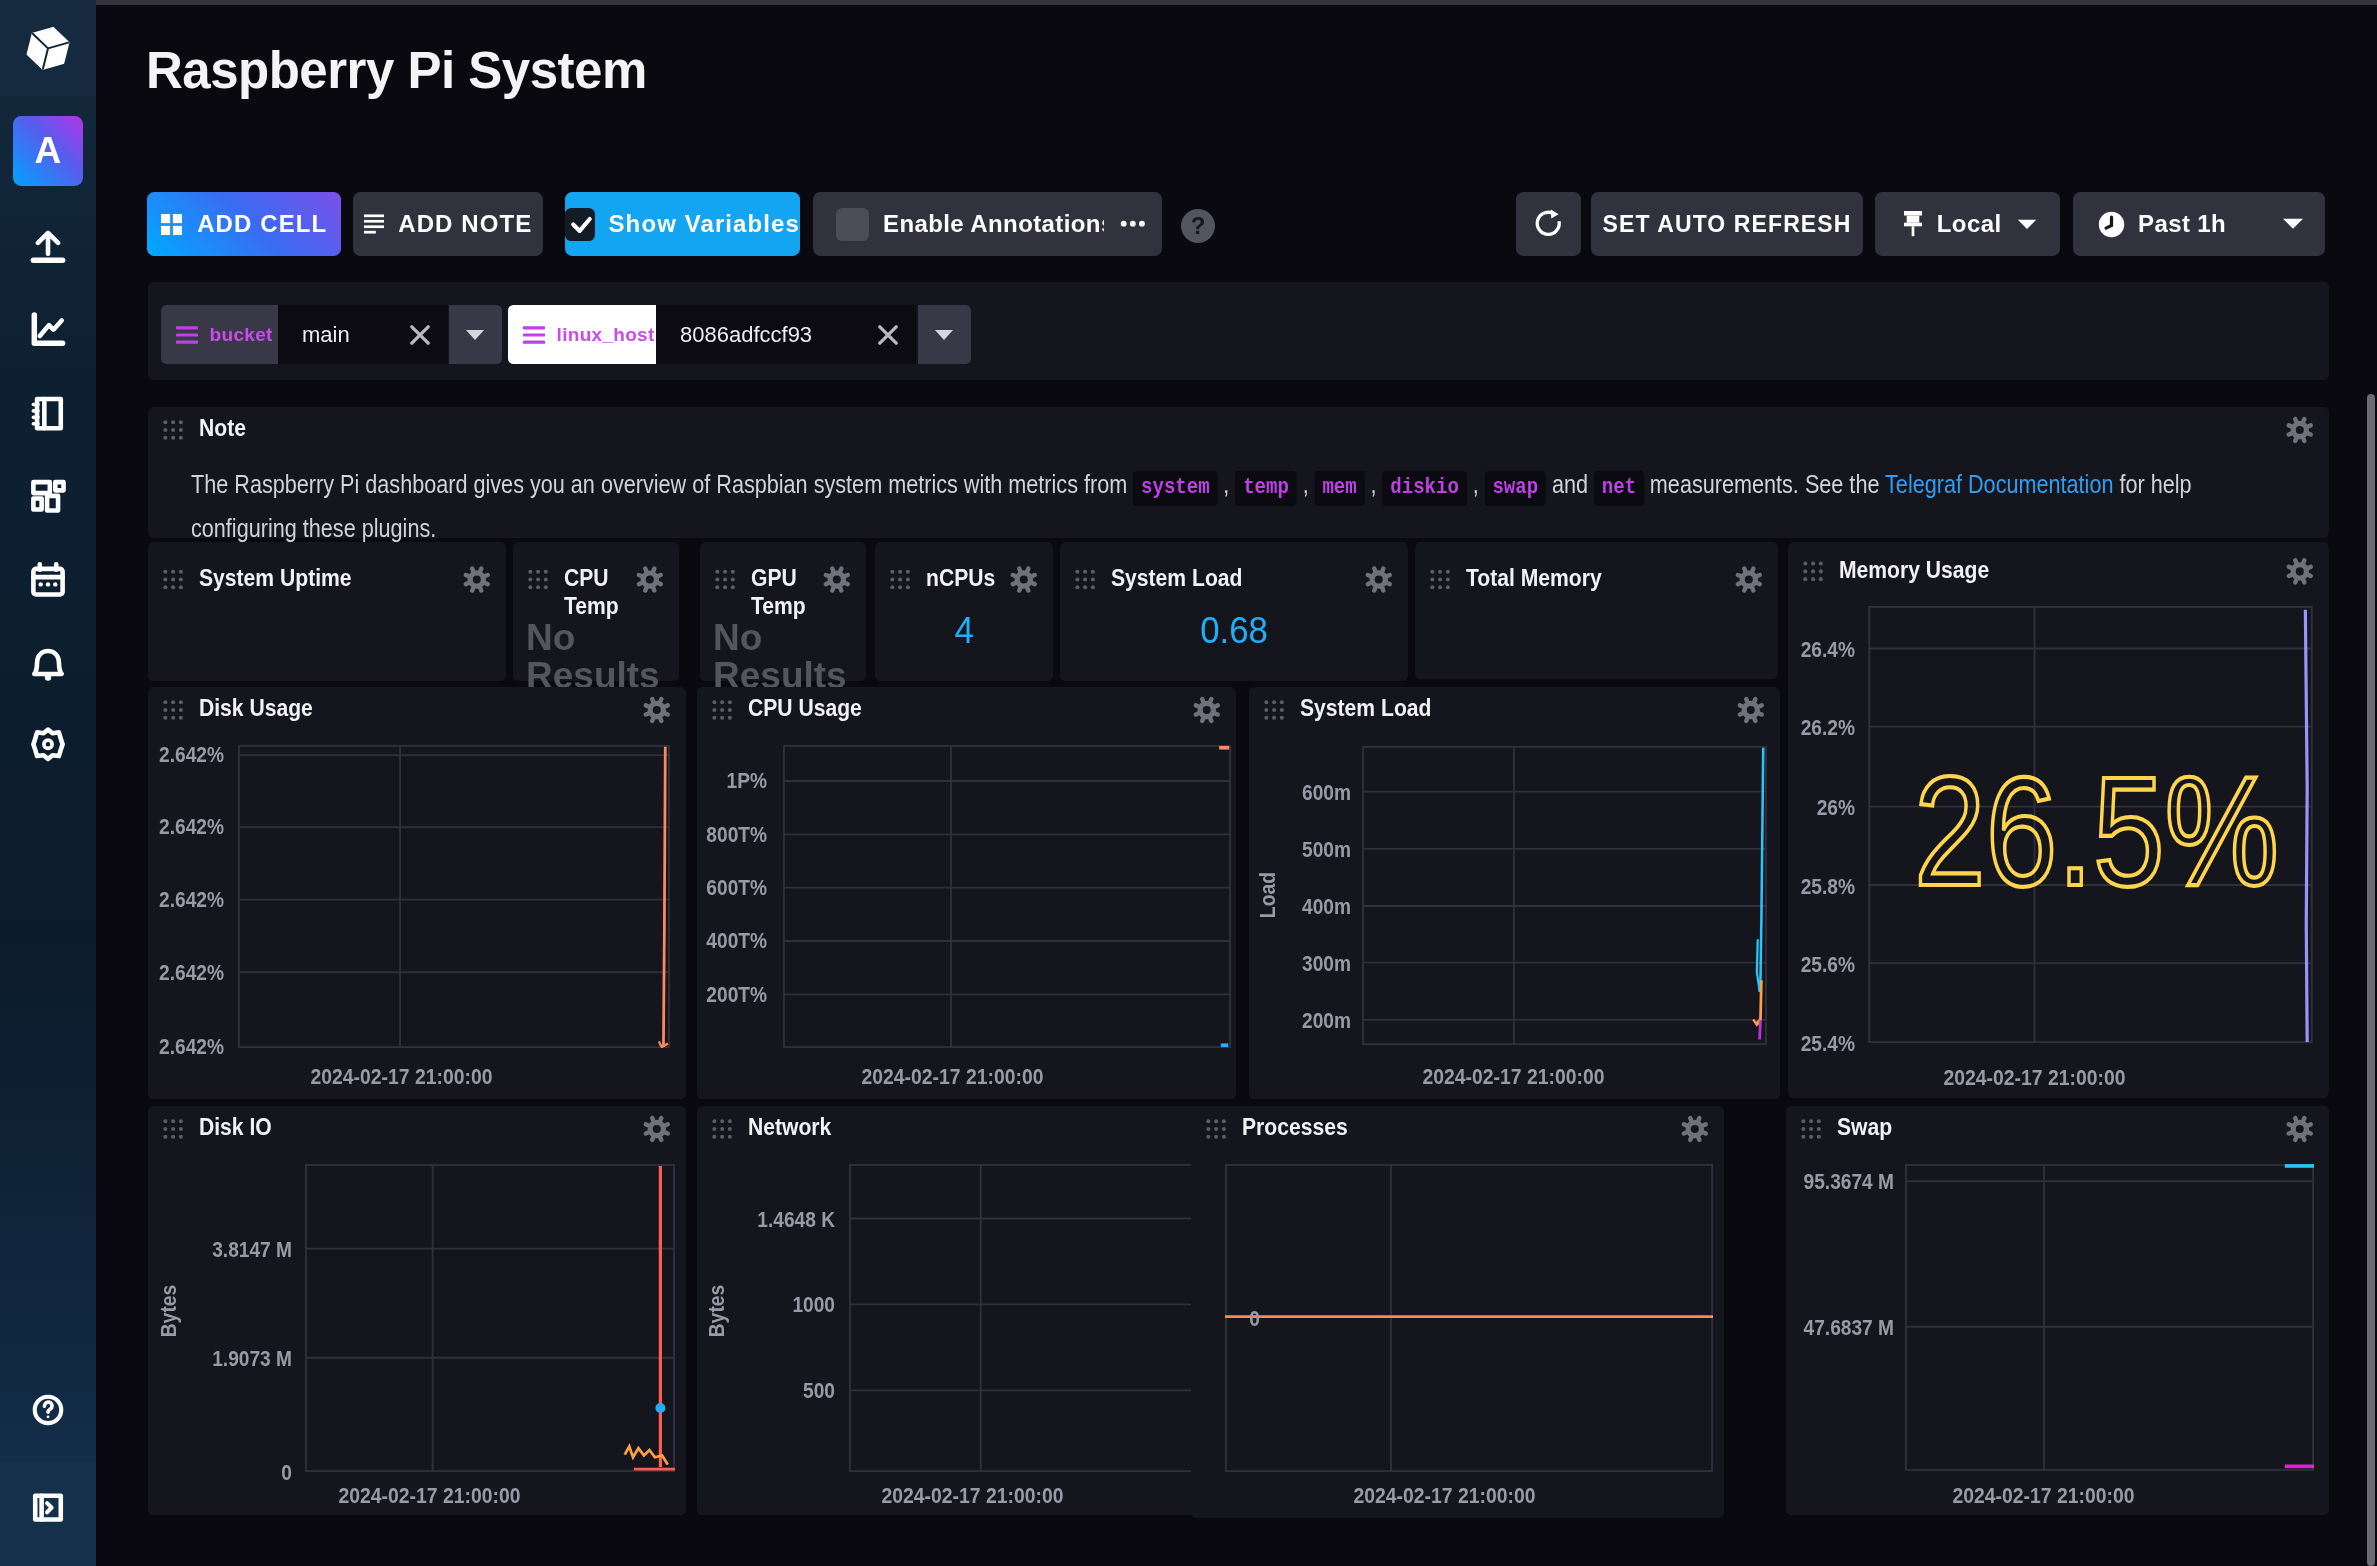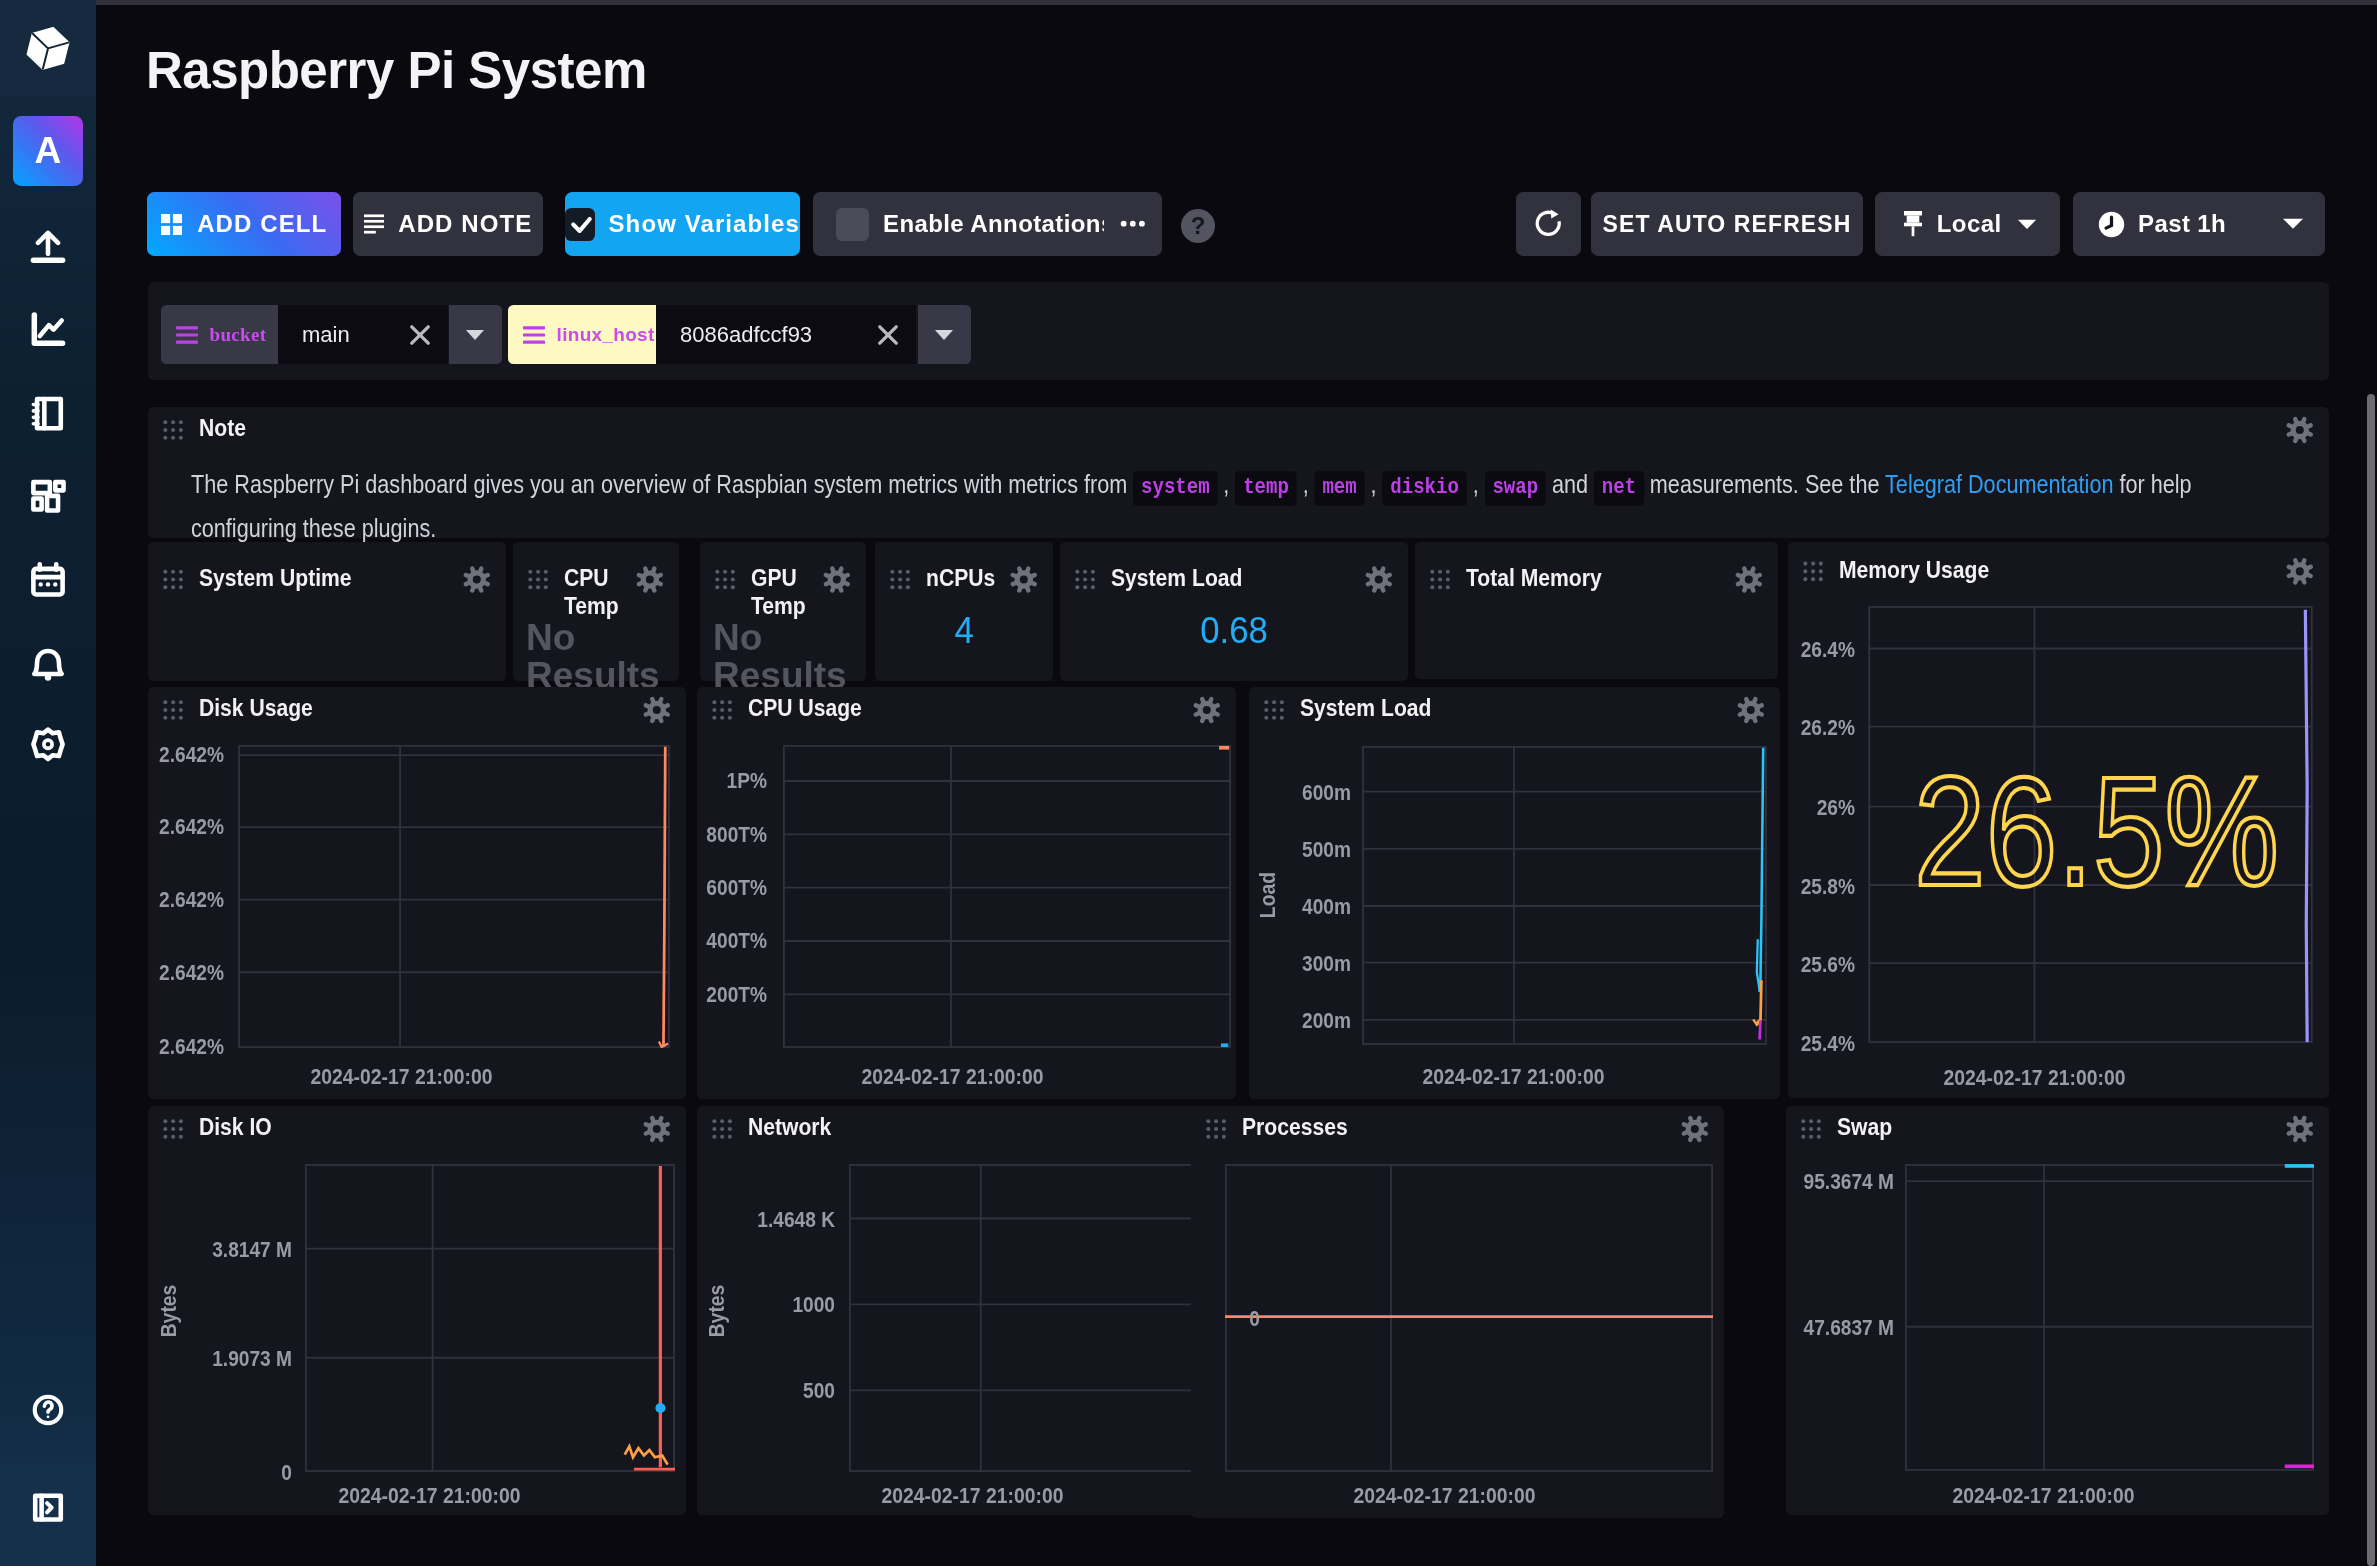--- a/index.html
+++ b/index.html
@@ -175,38 +175,38 @@
 <div class="panel" style="left:148px;top:282px;width:2181px;height:98px"></div>
 <div class="abs" style="left:161px;top:305px;height:59px;width:117px;background:#383846;border-radius:5.5px 0 0 5.5px;
 display:flex;align-items:center;padding-left:14.6px;">
 <svg width="22" height="18" viewBox="0 0 24 20" style="margin-right:12px">
       <g stroke="#bf3fe8" stroke-width="3.6" stroke-linecap="round">
 <line x1="1" y1="2" x2="23" y2="2"></line>
         <line x1="1" y1="10" x2="23" y2="10"></line>
         <line x1="1" y1="18" x2="23" y2="18"></line>
       </g>
     </svg>
-<span style="color:#c94ced;font-size:19px;font-weight:bold;letter-spacing:0.3px;font-family:Liberation Serif, serif;">bucket</span>
+<span style="color:#c94ced;font-size:19px;font-weight:bold;letter-spacing:0.3px;">bucket</span>
   </div>
 <div class="abs" style="left:278px;top:305px;height:59px;width:170px;background:#0b0b11;
 display:flex;align-items:center;padding-left:24px;">
 <span style="color:#ececf1;font-size:22px;">main</span>
 <svg width="20" height="20" viewBox="0 0 22 22" style="position:absolute;right:18px;top:20px">
 <g stroke="#b9b9c2" stroke-width="3.6" stroke-linecap="round">
         <line x1="2" y1="2" x2="20" y2="20"></line>
         <line x1="20" y1="2" x2="2" y2="20"></line>
       </g>
     </svg>
   </div>
 <div class="abs" style="left:449px;top:305px;height:59px;width:53px;background:#383846;border-radius:0 5.5px 5.5px 0;">
 <svg width="20" height="12" viewBox="0 0 22 13" style="position:absolute;left:16.4px;top:24px">
       <path d="M1 1 L11 12 L21 1 Z" fill="#d6d6dd"></path>
     </svg>
   </div>
-<div class="abs" style="left:508px;top:305px;height:59px;width:149px;background:#fef9c3;border-radius:5.5px 0 0 5.5px;
+<div class="abs" style="left:508px;top:305px;height:59px;width:149px;background:#ffffff;border-radius:5.5px 0 0 5.5px;
 display:flex;align-items:center;padding-left:14.6px;">
 <svg width="22" height="18" viewBox="0 0 24 20" style="margin-right:12px">
       <g stroke="#bf3fe8" stroke-width="3.6" stroke-linecap="round">
 <line x1="1" y1="2" x2="23" y2="2"></line>
         <line x1="1" y1="10" x2="23" y2="10"></line>
         <line x1="1" y1="18" x2="23" y2="18"></line>
       </g>
     </svg>
 <span style="color:#c94ced;font-size:19px;font-weight:bold;letter-spacing:0.3px;">linux_host</span>
   </div>

